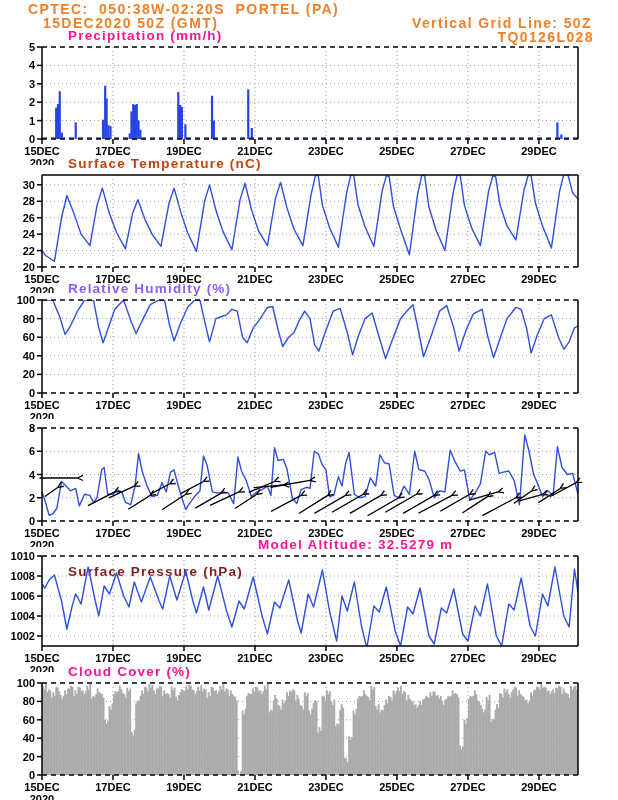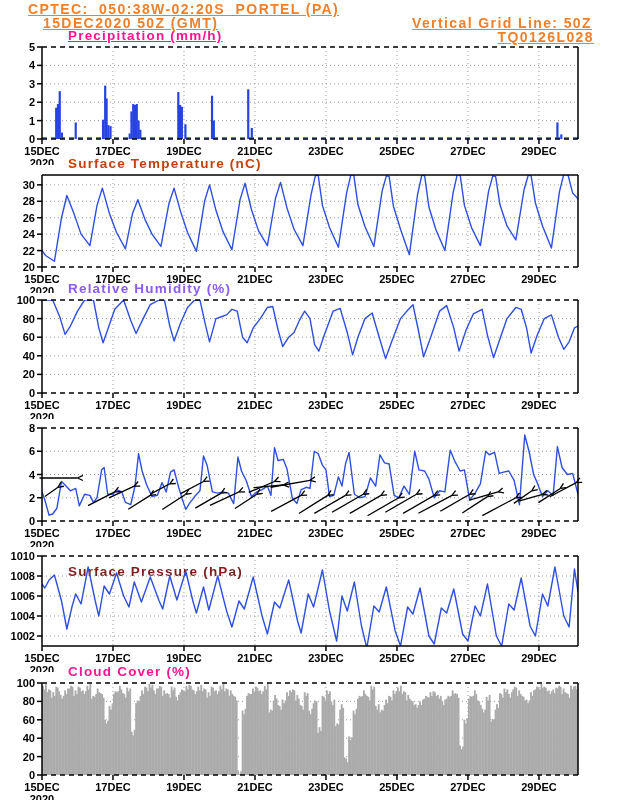--- a/index.html
+++ b/index.html
@@ -1,35 +1,36 @@
 <!DOCTYPE html>
 <html><head>
 <meta charset="utf-8">
 <style>
   html,body{margin:0;padding:0;background:#fff;}
   .page{position:relative;width:618px;height:800px;background:#ffffff;overflow:hidden;
         font-family:"Liberation Sans",sans-serif;}
-  .hdr{position:absolute;font-weight:bold;font-size:14px;letter-spacing:1.4px;white-space:pre;line-height:14px;text-decoration:underline;}
+  .hdr{position:absolute;font-weight:bold;font-size:14px;letter-spacing:1.4px;white-space:pre;line-height:14px;}
   .ttl{position:absolute;font-weight:bold;font-size:13.5px;letter-spacing:1.2px;white-space:pre;line-height:14px;}
   #plot{position:absolute;left:0;top:0;}
 </style>
 </head>
 <body>
 
 <div class="page">
 
   <div class="hdr" id="h1" style="left: 28px; top: 2px; color: rgb(240, 128, 42);">CPTEC:  050:38W-02:20S  PORTEL (PA)</div>
   <div class="hdr" id="h2" style="left: 28px; top: 16px; color: rgb(240, 128, 42); margin-left: 15px;">15DEC2020 50Z (GMT)</div>
   <div class="hdr" id="h3" style="right: 26px; top: 16px; color: rgb(240, 128, 42);">Vertical Grid Line: 50Z</div>
   <div class="hdr" id="h4" style="right: 24px; top: 30px; color: rgb(240, 128, 42);">TQ0126L028</div>
 
-  <div class="ttl" style="left: 68px; top: 29px; color: rgb(255, 20, 147); text-decoration: underline;">Precipitation (mm/h)</div>
+  <div class="ttl" style="left: 68px; top: 29px; color: rgb(255, 20, 147);">Precipitation (mm/h)</div>
   <div class="ttl" style="left: 68px; top: 157px; color: #c2410c;">Surface Temperature (nC)</div>
   <div class="ttl" style="left: 68px; top: 282px; color: #8b5cf6;">Relative Humidity (%)</div>
   <div class="ttl" style="left: 68px; top: 565px; color: #7f1d1d;">Surface Pressure (hPa)</div>
+  <div class="ttl" style="left: 258px; top: 538px; color: rgb(255, 20, 147);">Model Altitude: 32.5279 m</div>
   <div class="ttl" style="left: 68px; top: 665px; color: rgb(255, 20, 147); text-align: center;">Cloud Cover (%)</div>
 
   <svg id="plot" width="618" height="800" viewBox="0 0 618 800">
       <g>
         <clipPath id="clip0">
           <rect x="42" y="47" width="536" height="92"></rect>
         </clipPath>
         <g stroke="#9B9B9B" stroke-width="1" stroke-dasharray="1 3">
           <line x1="42" y1="120.6" x2="578" y2="120.6"></line>
           <line x1="42" y1="102.2" x2="578" y2="102.2"></line>

